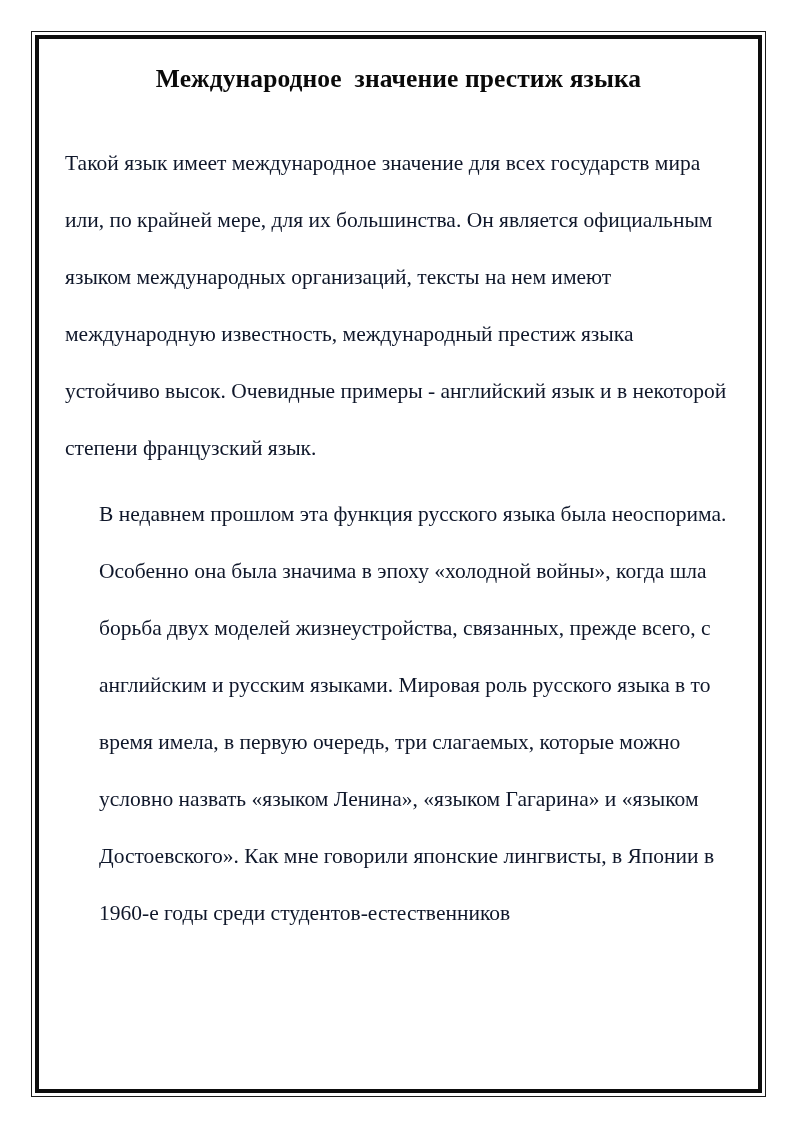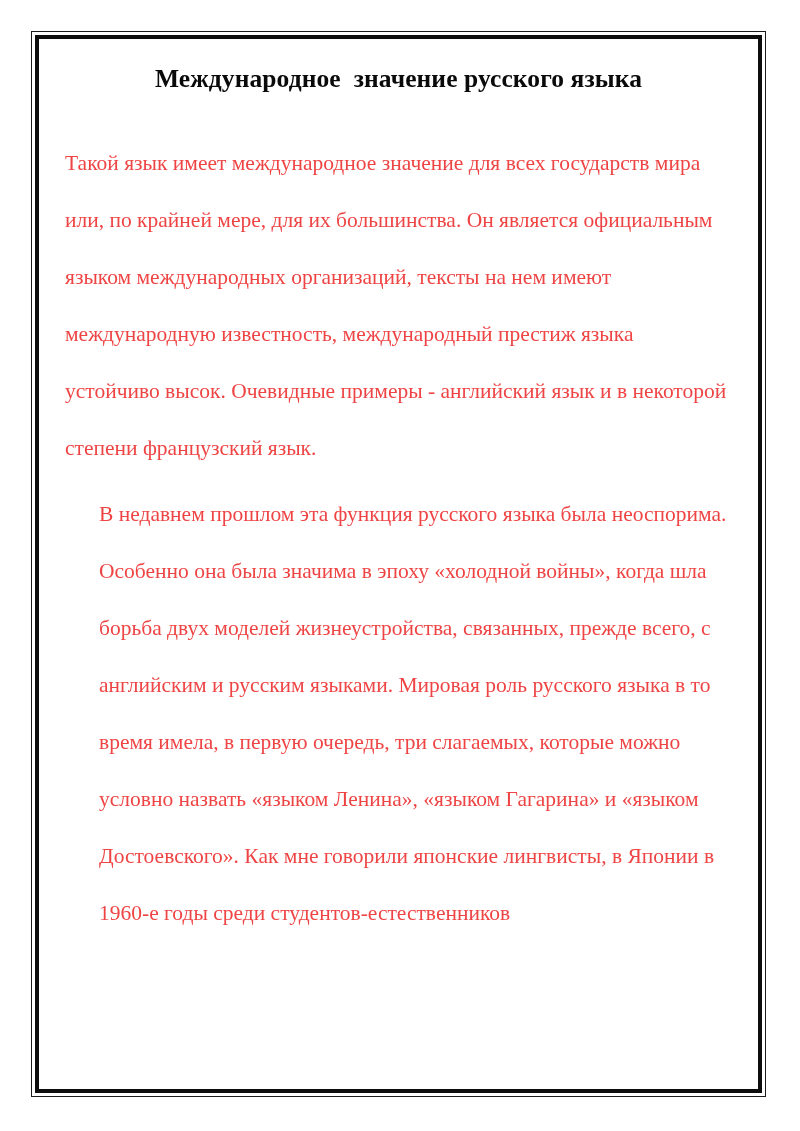--- a/index.html
+++ b/index.html
@@ -62,36 +62,36 @@
   .body-block {
     margin-top: 40px;
   }
 
   .para {
     margin: 0;
     padding: 0;
     font-size: 21.5px;
     line-height: 57px;
     text-align: left;
-    color: #ef4444;
+    color: #0f172a;
     white-space: pre-wrap;
   }
   .para + .para {
     margin-top: 9px;   
     margin-left: 34px;
   }
 </style>
 </head>
 <body>
 
 <div class="page">
   <div class="page-inner">
     <div class="content">
 
-      <h1 class="doc-title">Международное  значение русского языка</h1>
+      <h1 class="doc-title">Международное  значение престиж языка</h1>
 
       <div class="body-block">
         <p class="para">Такой язык имеет международное значение для всех государств мира или, по крайней мере, для их большинства. Он является официальным языком международных организаций, тексты на нем имеют международную известность, международный престиж языка устойчиво высок. Очевидные примеры - английский язык и в некоторой степени французский язык.</p>
         <p class="para">В недавнем прошлом эта функция русского языка была неоспорима. Особенно она была значима в эпоху «холодной войны», когда шла борьба двух моделей жизнеустройства, связанных, прежде всего, с английским и русским языками. Мировая роль русского языка в то время имела, в первую очередь, три слагаемых, которые можно условно назвать «языком Ленина», «языком Гагарина» и «языком Достоевского». Как мне говорили японские лингвисты, в Японии в 1960-е годы среди студентов-естественников</p>
       </div>
 
     </div>
   </div>
 </div>
 

